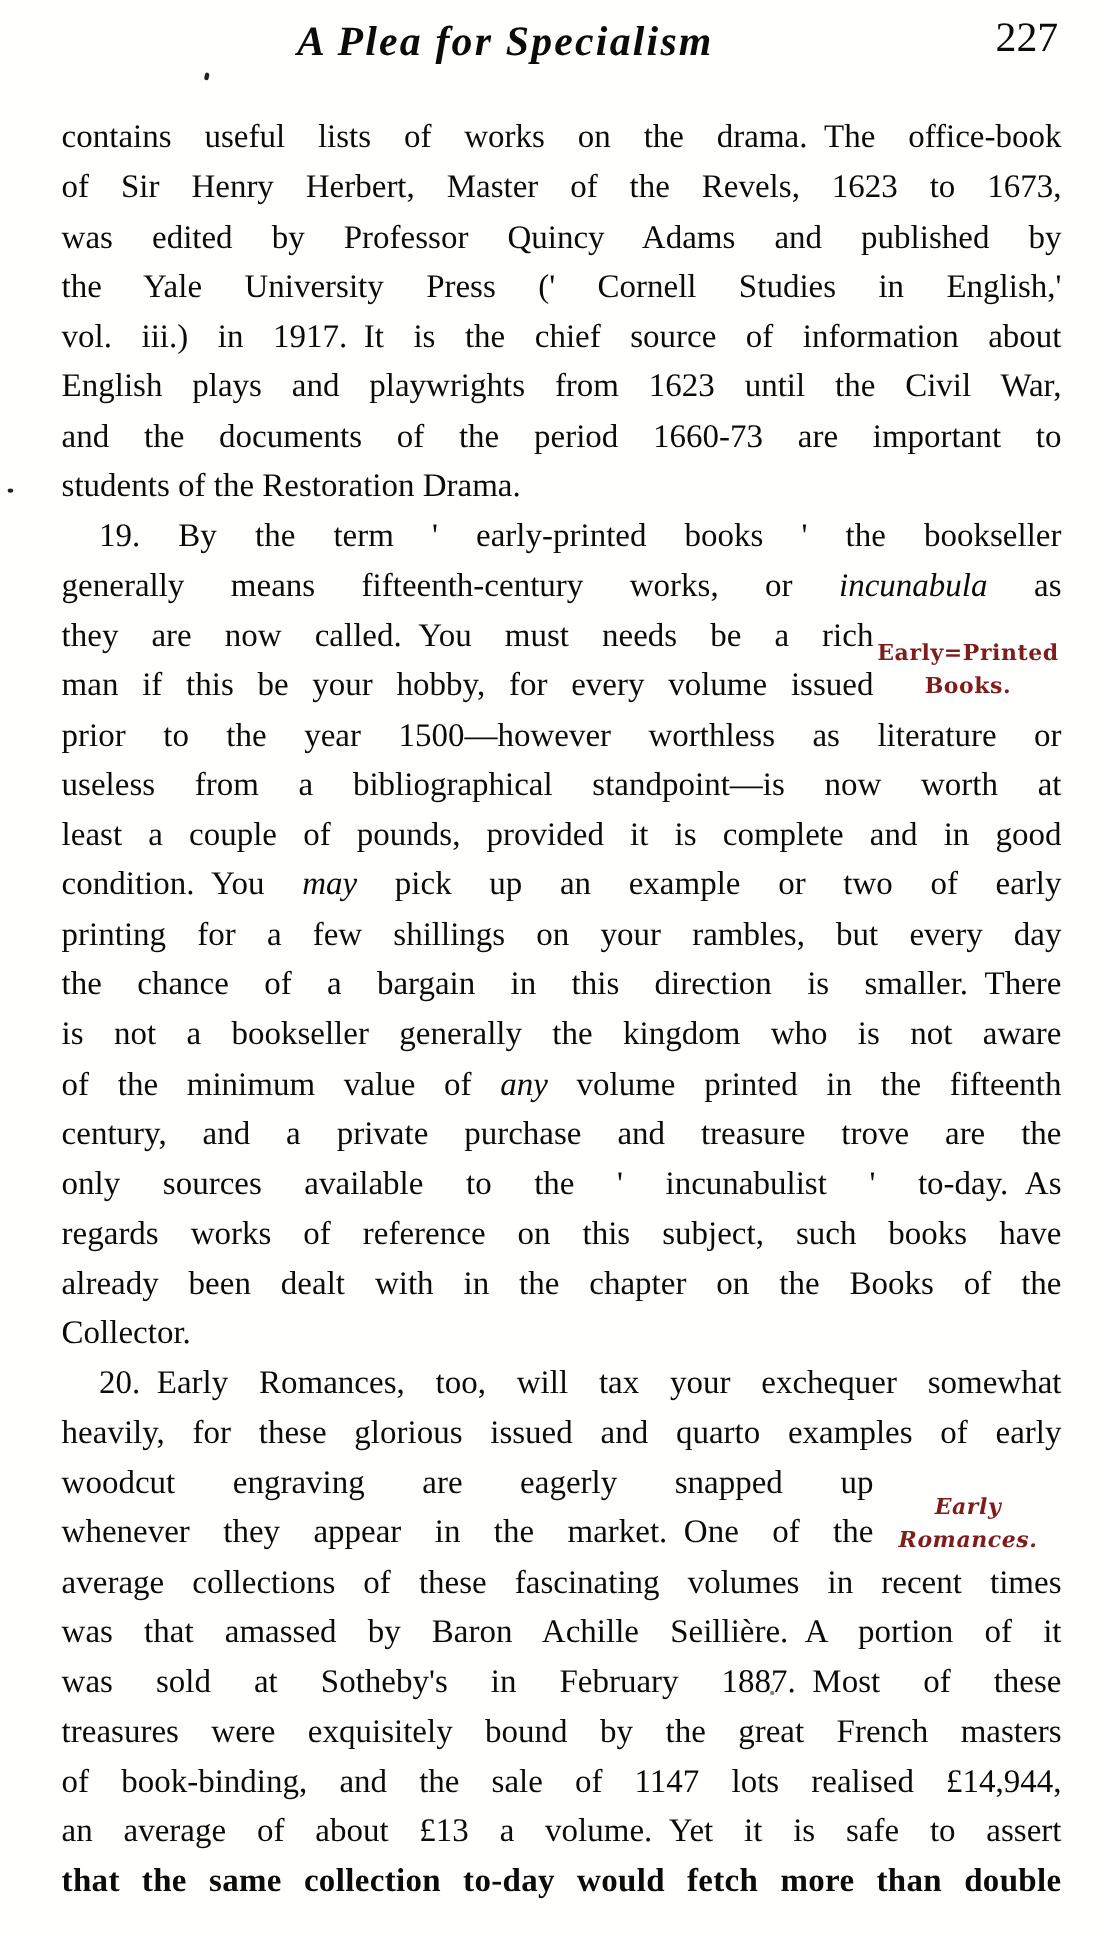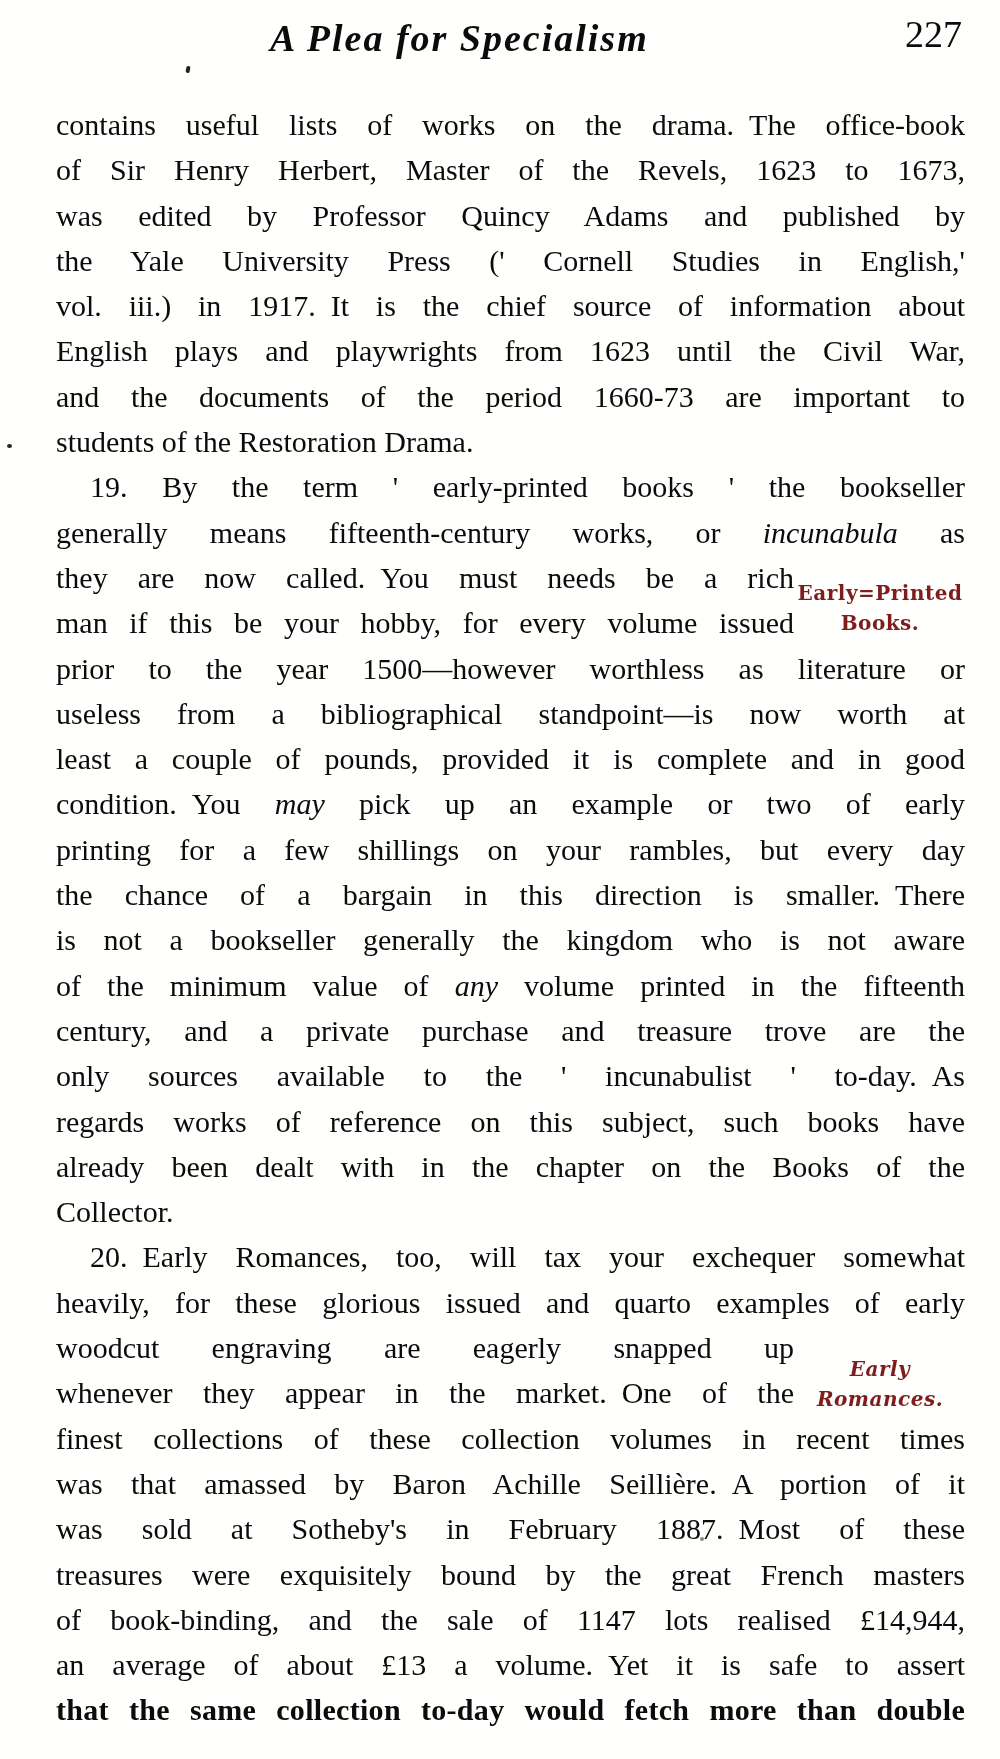--- a/index.html
+++ b/index.html
@@ -107,21 +107,21 @@
         <div class="line"><span>only sources available to the ' incunabulist ' to-day. As</span></div>
         <div class="line"><span>regards works of reference on this subject, such books have</span></div>
         <div class="line"><span>already been dealt with in the chapter on the Books of the</span></div>
         <div class="line noj"><span>Collector.</span></div>
       </div>
       <div>
         <div class="line indent"><span>20. Early Romances, too, will tax your exchequer somewhat</span></div>
         <div class="line"><span>heavily, for these glorious issued and quarto examples of early</span></div>
         <div class="line short"><span>woodcut engraving are eagerly snapped up</span></div>
         <div class="line short"><span>whenever they appear in the market. One of the</span></div>
-        <div class="line"><span>finest collections of these collection volumes in recent times</span></div>
+        <div class="line"><span>average collections of these fascinating volumes in recent times</span></div>
         <div class="line"><span>was that amassed by Baron Achille Seillière. A portion of it</span></div>
         <div class="line"><span>was sold at Sotheby's in February 1887. Most of these</span></div>
         <div class="line"><span>treasures were exquisitely bound by the great French masters</span></div>
         <div class="line"><span>of book-binding, and the sale of 1147 lots realised £14,944,</span></div>
         <div class="line"><span>an average of about £13 a volume. Yet it is safe to assert</span></div>
         <div class="line heavy"><span>that the same collection to-day would fetch more than double</span></div>
       </div>
     </div>
 
   <div class="margin-note note-1">

